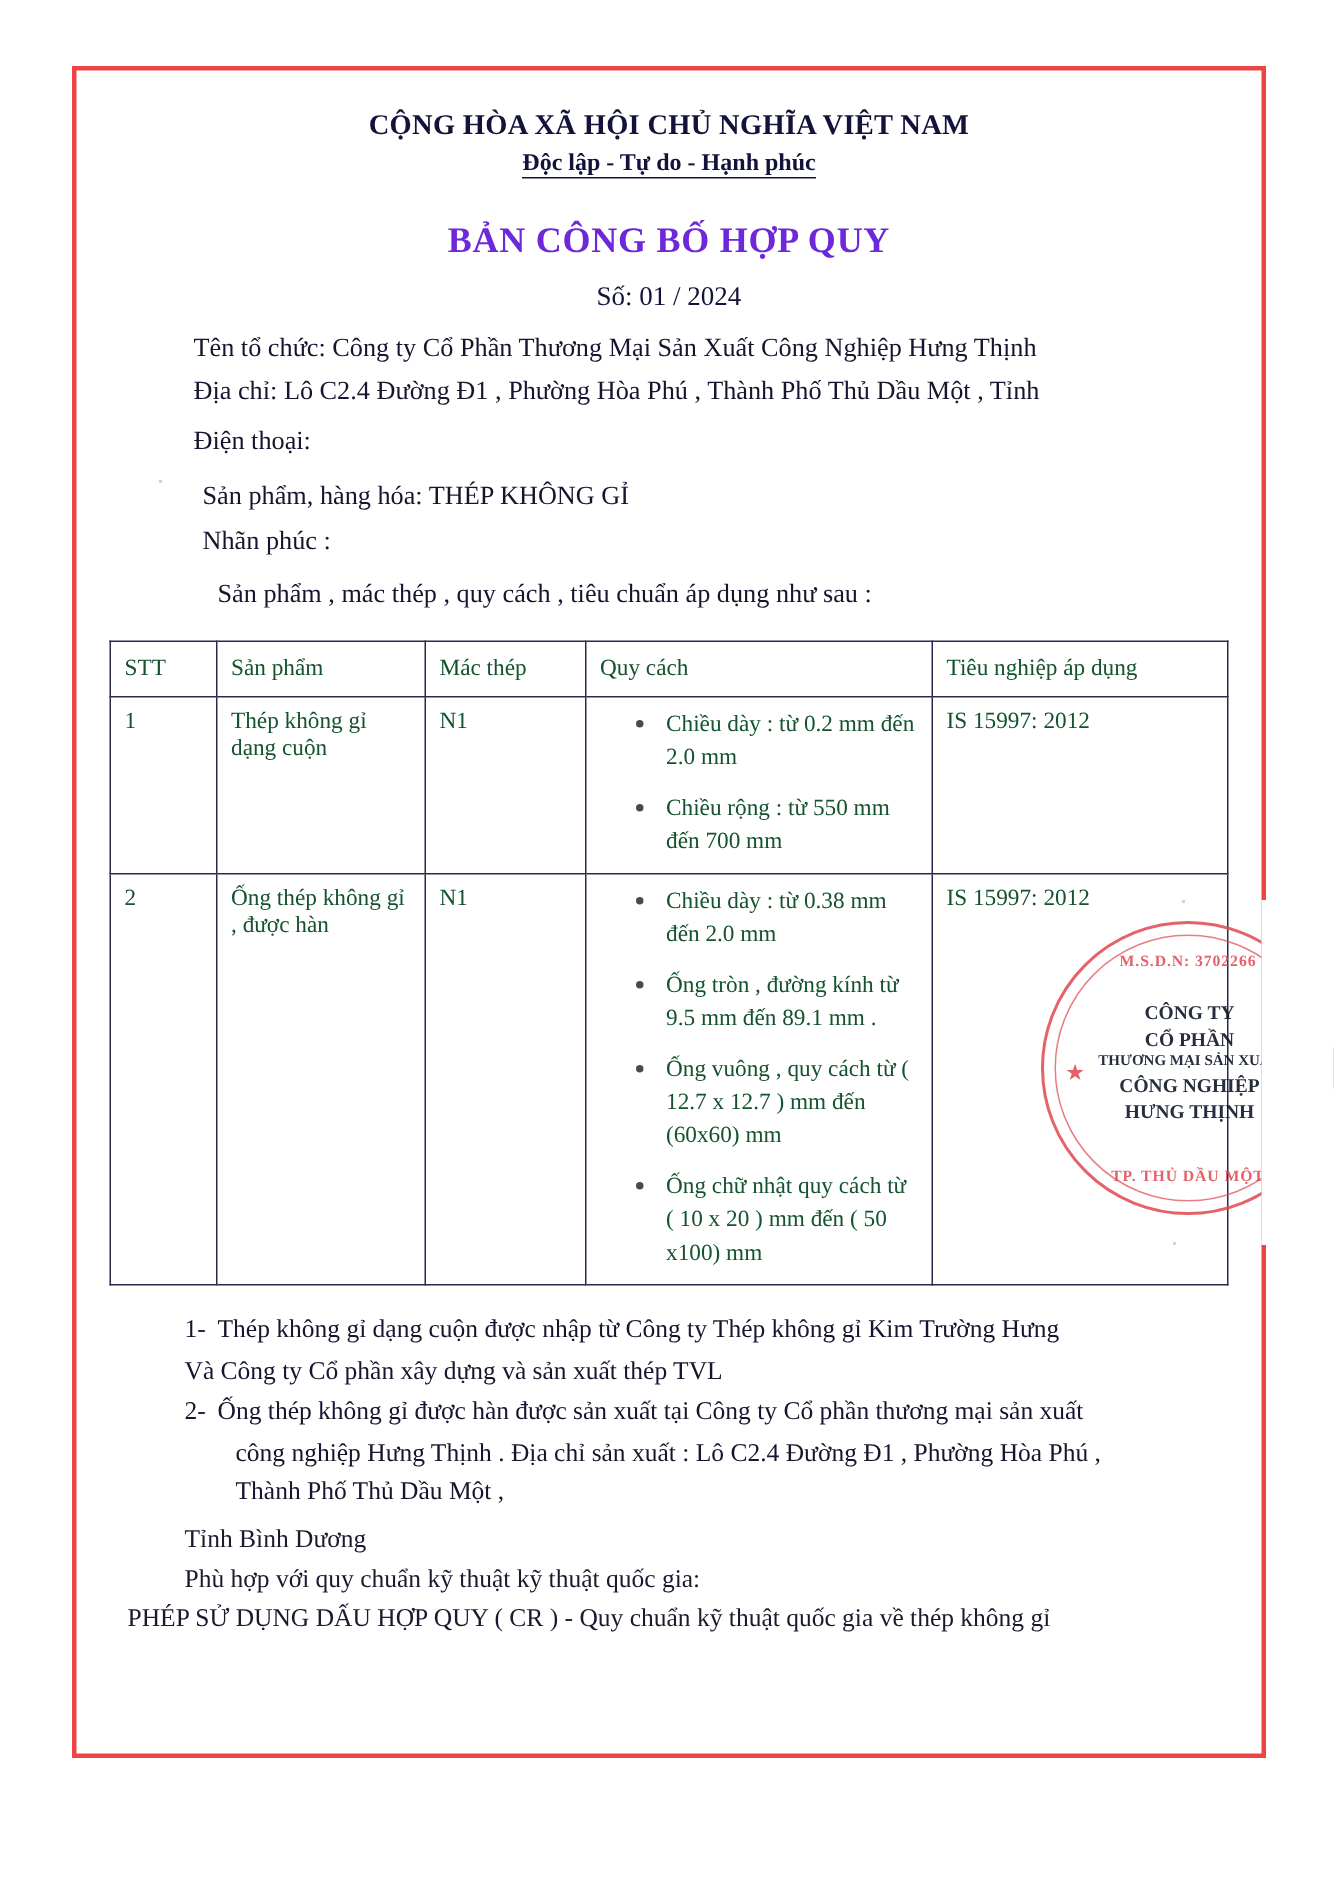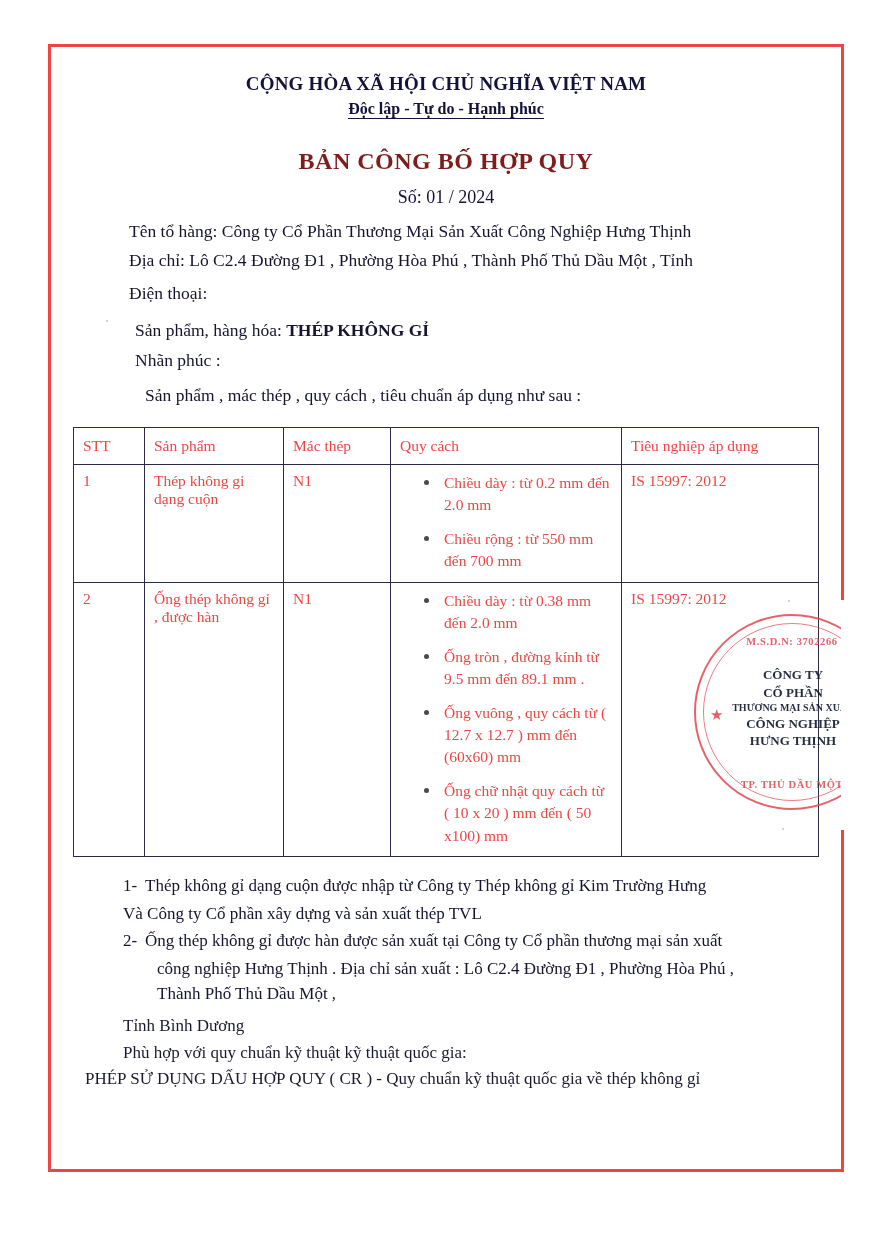--- a/index.html
+++ b/index.html
@@ -47,44 +47,44 @@
     color: #12123a;
   }
   .motto span.ul {
     border-bottom: 1.4px solid #12123a;
     padding-bottom: 1px;
   }
   .doc-title {
     font-weight: bold;
     font-size: 24px;
     margin-top: 30px;
-    color: #7f1d1d;
+    color: #6d28d9;
     letter-spacing: 0.5px;
   }
   .doc-number {
     font-size: 18px;
     margin-top: 12px;
     color: #12123a;
   }
   .body-line {
     font-size: 17.5px;
     line-height: 1.55;
     margin-top: 10px;
     color: #15152f;
   }
   .indent-1 { padding-left: 56px; }
   .indent-2 { padding-left: 62px; }
   .indent-3 { padding-left: 72px; }
-  .bold { font-weight: bold; }
+  .bold { font-weight: normal; }
   table.spec {
     width: 100%;
     border-collapse: collapse;
     margin-top: 18px;
     font-size: 15.5px;
-    color: #ef4444;
+    color: #14532d;
   }
   table.spec th, table.spec td {
     border: 1px solid #2a2a4a;
     padding: 7px 9px;
     vertical-align: top;
     text-align: left;
     font-weight: normal;
   }
   table.spec thead th {
     padding-top: 9px;
@@ -232,21 +232,21 @@
 
 <div class="page-frame">
   <div class="inner">
 
     <div class="center nat-title">CỘNG HÒA XÃ HỘI CHỦ NGHĨA VIỆT NAM</div>
     <div class="center motto"><span class="ul">Độc lập - Tự do - Hạnh phúc</span></div>
 
     <div class="center doc-title">BẢN CÔNG BỐ HỢP QUY</div>
     <div class="center doc-number">Số: 01 / 2024</div>
 
-    <div class="body-line indent-1">Tên tổ hàng: Công ty Cổ Phần Thương Mại Sản Xuất Công Nghiệp Hưng Thịnh</div>
+    <div class="body-line indent-1">Tên tổ chức: Công ty Cổ Phần Thương Mại Sản Xuất Công Nghiệp Hưng Thịnh</div>
     <div class="body-line indent-1" style="margin-top:2px;">Địa chỉ: Lô C2.4 Đường Đ1 , Phường Hòa Phú , Thành Phố Thủ Dầu Một , Tỉnh</div>
     <div class="body-line indent-1" style="margin-top:6px;">Điện thoại:</div>
 
     <div class="body-line indent-2" style="margin-top:10px;">
       <span>Sản phẩm, hàng hóa:</span>
       <span class="bold">THÉP KHÔNG GỈ</span>
     </div>
     <div class="body-line indent-2" style="margin-top:2px;">Nhãn phúc :</div>
     <div class="body-line indent-3" style="margin-top:8px;">Sản phẩm , mác thép , quy cách , tiêu chuẩn áp dụng như sau :</div>
 

